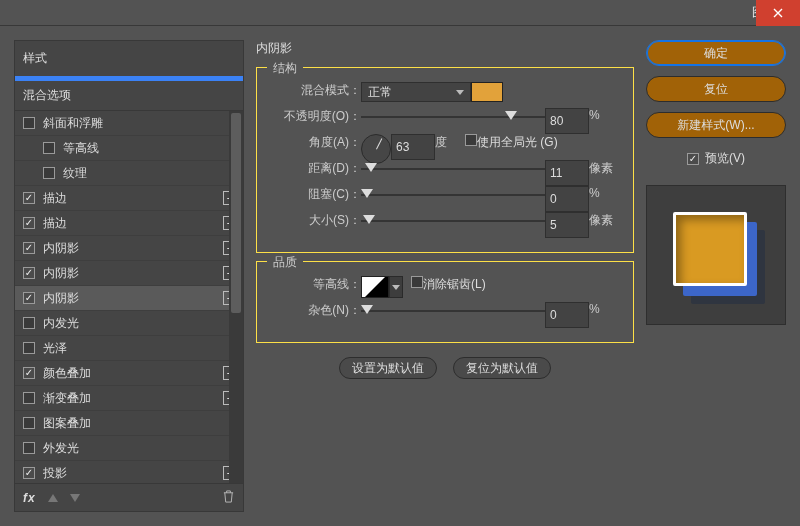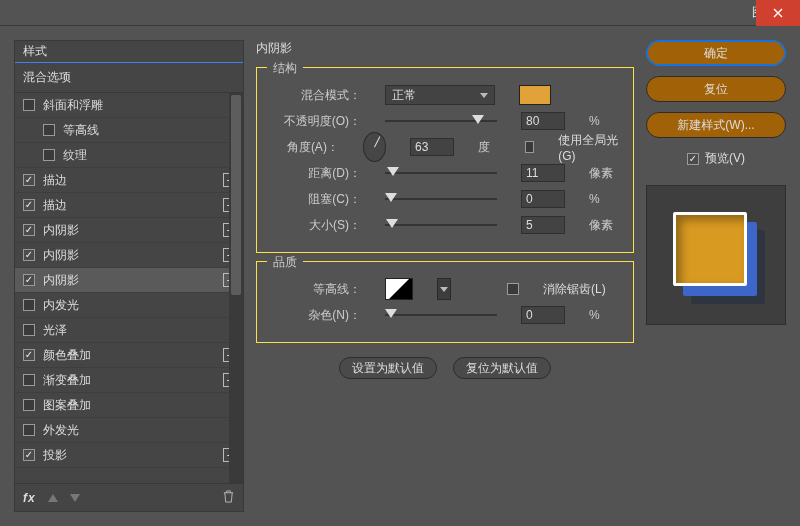--- a/index.html
+++ b/index.html
@@ -4,21 +4,21 @@
 <style>
   *{box-sizing:border-box;margin:0;padding:0;font-family:"Microsoft YaHei",sans-serif;font-size:12px;color:#ddd;-webkit-user-select:none;user-select:none}
   body{background:#535353;width:800px;height:526px;overflow:hidden}
   .titlebar{height:26px;background:#535353;display:flex;align-items:center;justify-content:flex-end;position:relative;border-bottom:1px solid #383838}
   .titlebar .title{color:#eee}
   .closebtn{position:absolute;right:0;top:0;width:44px;height:26px;background:#d0402f;display:flex;align-items:center;justify-content:center;cursor:pointer}
   .closebtn svg{width:10px;height:10px}
   .wrap{display:flex;padding:14px;gap:12px;height:500px}
   
   .left{width:230px;display:flex;flex-direction:column;border:1px solid #383838;background:#454545}
-  .left-head{padding:2px 8px;border-bottom:1px solid #3b82f6}
+  .left-head{padding:9px 8px;border-bottom:5px solid #3b82f6}
   .left-sub{padding:6px 8px;border-bottom:1px solid #383838}
   .style-list{flex:1;overflow:hidden;position:relative}
   .style-list .scroll{position:absolute;right:0;top:0;bottom:0;width:14px;background:#3a3a3a}
   .style-list .thumb{position:absolute;right:2px;top:2px;width:10px;height:200px;background:#5d5d5d;border-radius:2px}
   .row{display:flex;align-items:center;height:25px;padding:0 6px 0 8px;border-bottom:1px solid #3e3e3e}
   .row.indent{padding-left:28px}
   .row.sel{background:#5a5a5a}
   .row .lbl{flex:1;margin-left:8px;color:#ddd}
   .chk{width:12px;height:12px;border:1px solid #9a9a9a;background:#3a3a3a;display:inline-flex;align-items:center;justify-content:center}
   .chk.on{background:#4b4b4b}
@@ -29,29 +29,29 @@
   .fxico{font-style:italic;font-weight:bold;letter-spacing:1px}
   .arrow{width:0;height:0}
   .arrow.up{border-left:5px solid transparent;border-right:5px solid transparent;border-bottom:8px solid #777}
   .arrow.down{border-left:5px solid transparent;border-right:5px solid transparent;border-top:8px solid #777}
   .trash svg{width:13px;height:13px}
   
   .center{flex:1;display:flex;flex-direction:column;gap:8px}
   .sect-title{color:#ddd;margin-bottom:2px}
   .group{border:1px solid #fde047;padding:14px 14px 14px 14px;position:relative;margin-top:0}
   .group .legend{position:absolute;top:-8px;left:10px;background:#535353;padding:0 6px;color:#ccc}
-  .frow{display:flex;align-items:center;height:26px;gap:24px}
+  .frow{display:flex;height:26px;gap:0}
   .flabel{width:90px;text-align:right;color:#ccc}
   .select{height:20px;background:#434343;border:1px solid #2f2f2f;display:flex;align-items:center;padding:0 6px;width:110px;justify-content:space-between}
   .select .caret{border-left:4px solid transparent;border-right:4px solid transparent;border-top:5px solid #bbb}
   .swatch{width:32px;height:20px;background:#e2a23a;border:1px solid #222;cursor:pointer}
   .slider{flex:1;height:18px;position:relative}
   .slider .track{position:absolute;left:0;right:0;top:8px;height:2px;background:#343434}
   .slider .knob{position:absolute;top:3px;width:0;height:0;border-left:6px solid transparent;border-right:6px solid transparent;border-top:9px solid #ddd}
-  .numfield{width:44px;height:18px;background:#434343;border:1px solid #2f2f2f;color:#ddd;text-align:left;padding:4px 4px;font-size:12px;outline:none}
+  .numfield{width:44px;height:18px;background:#434343;border:1px solid #2f2f2f;color:#ddd;text-align:left;padding:12px 4px;font-size:12px;outline:none}
   .unit{width:30px;color:#ccc}
   .dial{width:30px;height:30px;border:1px solid #2b2b2b;background:#464646;border-radius:50%;position:relative}
   .dial .needle{position:absolute;left:50%;top:50%;width:12px;height:1px;background:#ddd;transform-origin:0 0;transform:rotate(-63deg)}
   .contour-sw{width:28px;height:22px;background:linear-gradient(135deg,#fff 0%,#fff 48%,#000 52%,#000 100%);border:1px solid #222}
   .contour-btn{width:14px;height:22px;background:#3d3d3d;border:1px solid #2a2a2a;display:flex;align-items:center;justify-content:center}
   .contour-btn .caret{border-left:4px solid transparent;border-right:4px solid transparent;border-top:5px solid #bbb}
   .bot-btns{display:flex;gap:16px;justify-content:center;margin-top:6px}
   .btn{height:22px;padding:0 12px;border:1px solid #2d2d2d;background:#4a4a4a;border-radius:11px;display:flex;align-items:center;color:#ddd;cursor:pointer}
   
   .right{width:140px;display:flex;flex-direction:column;gap:10px;align-items:stretch}

